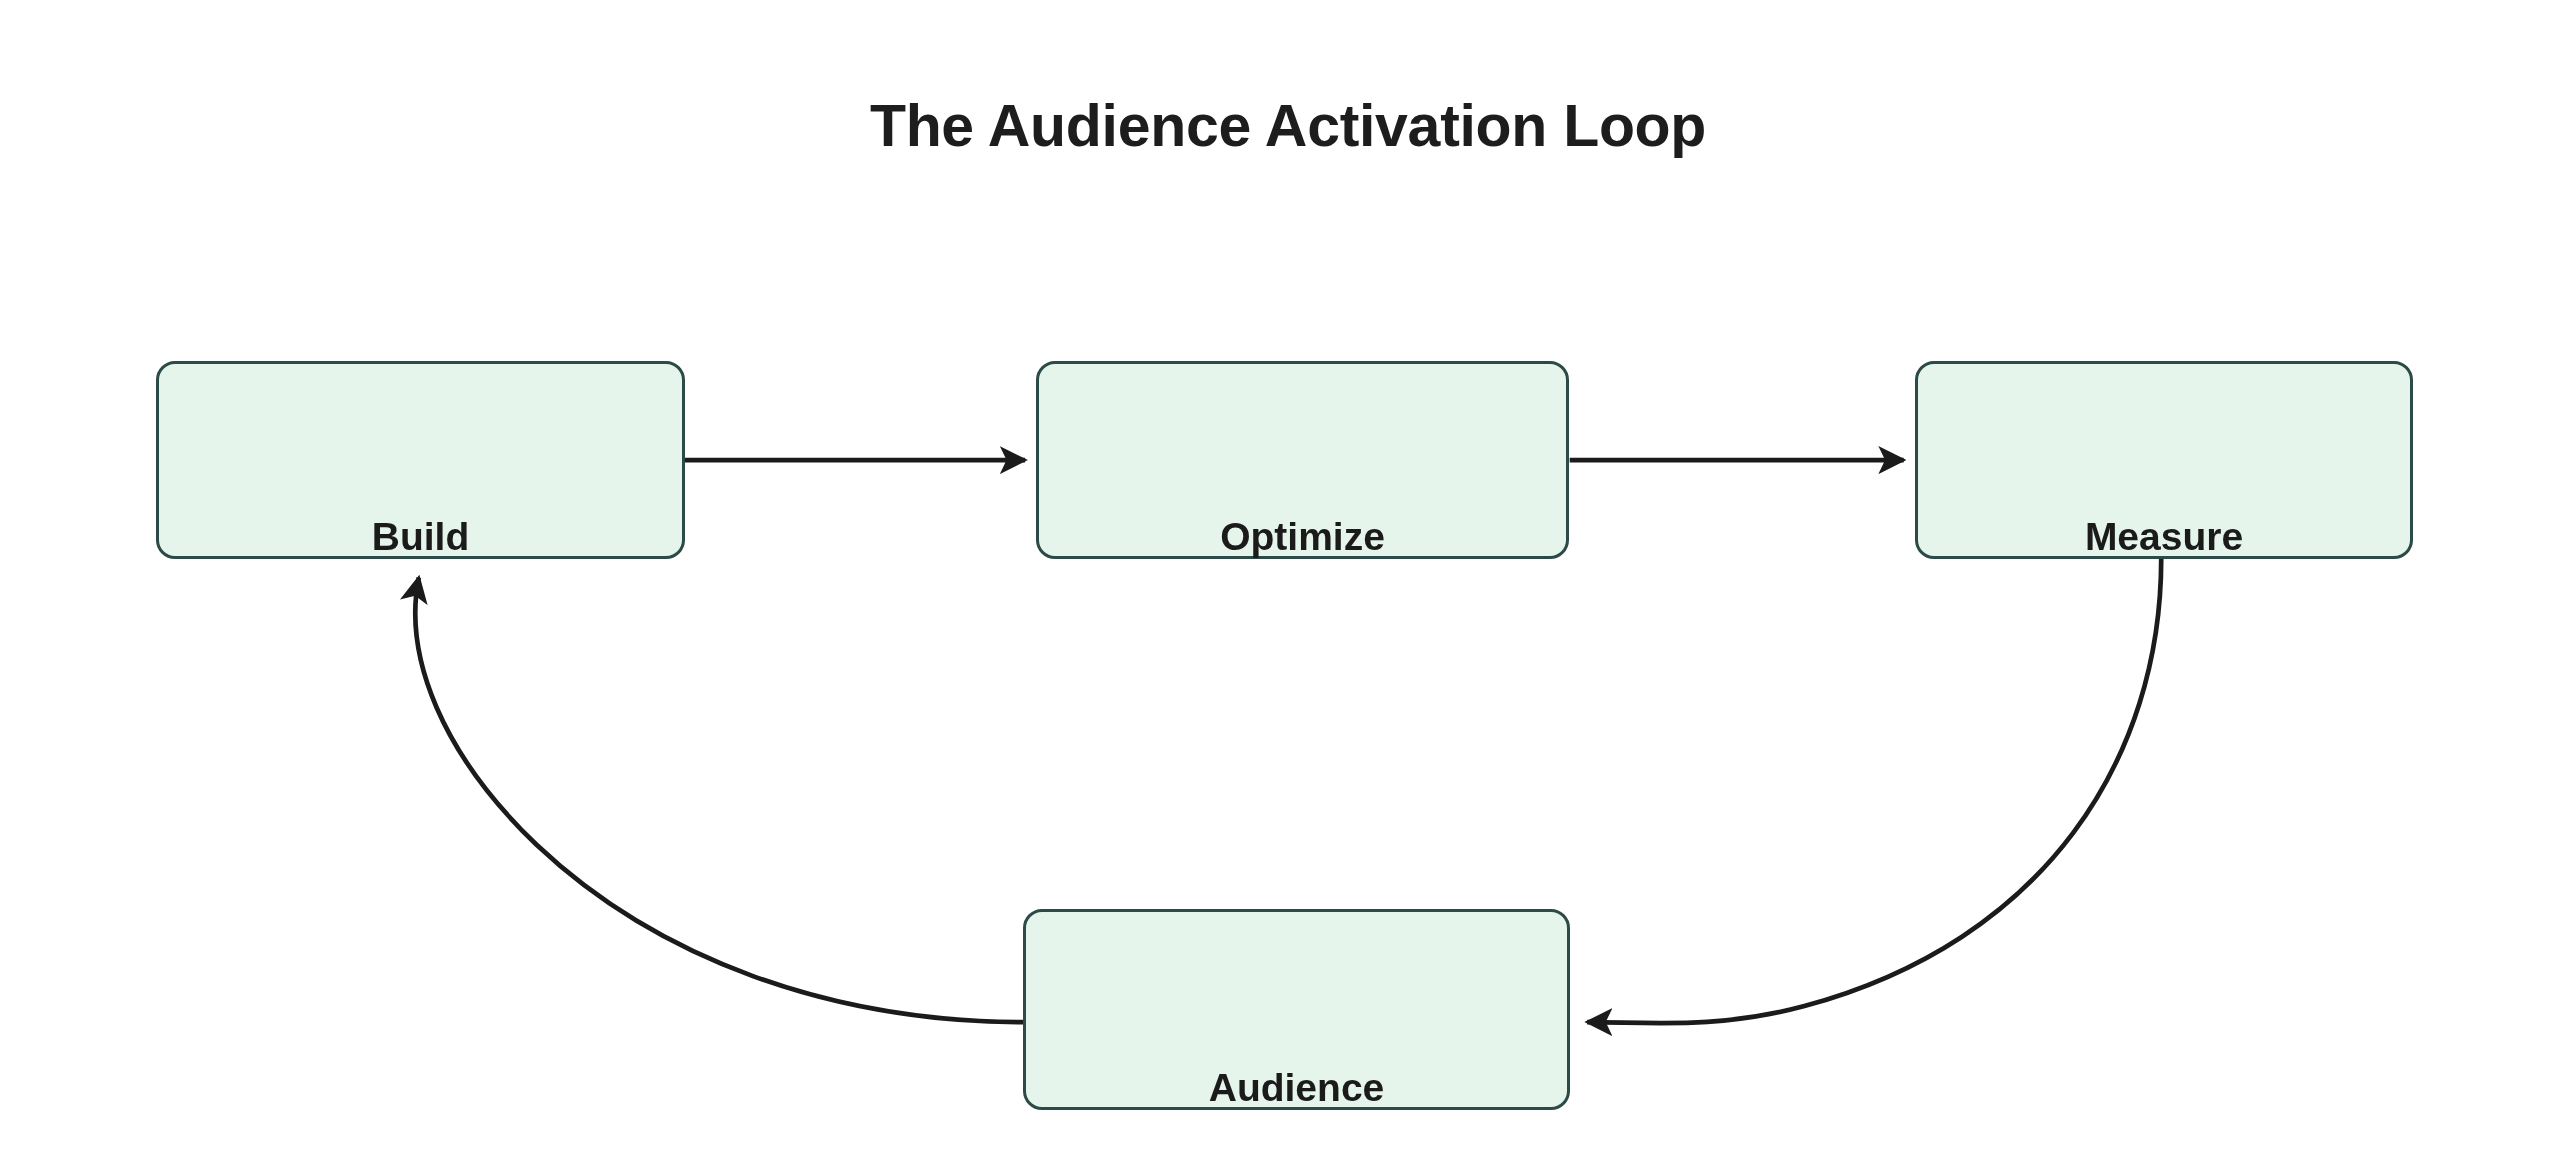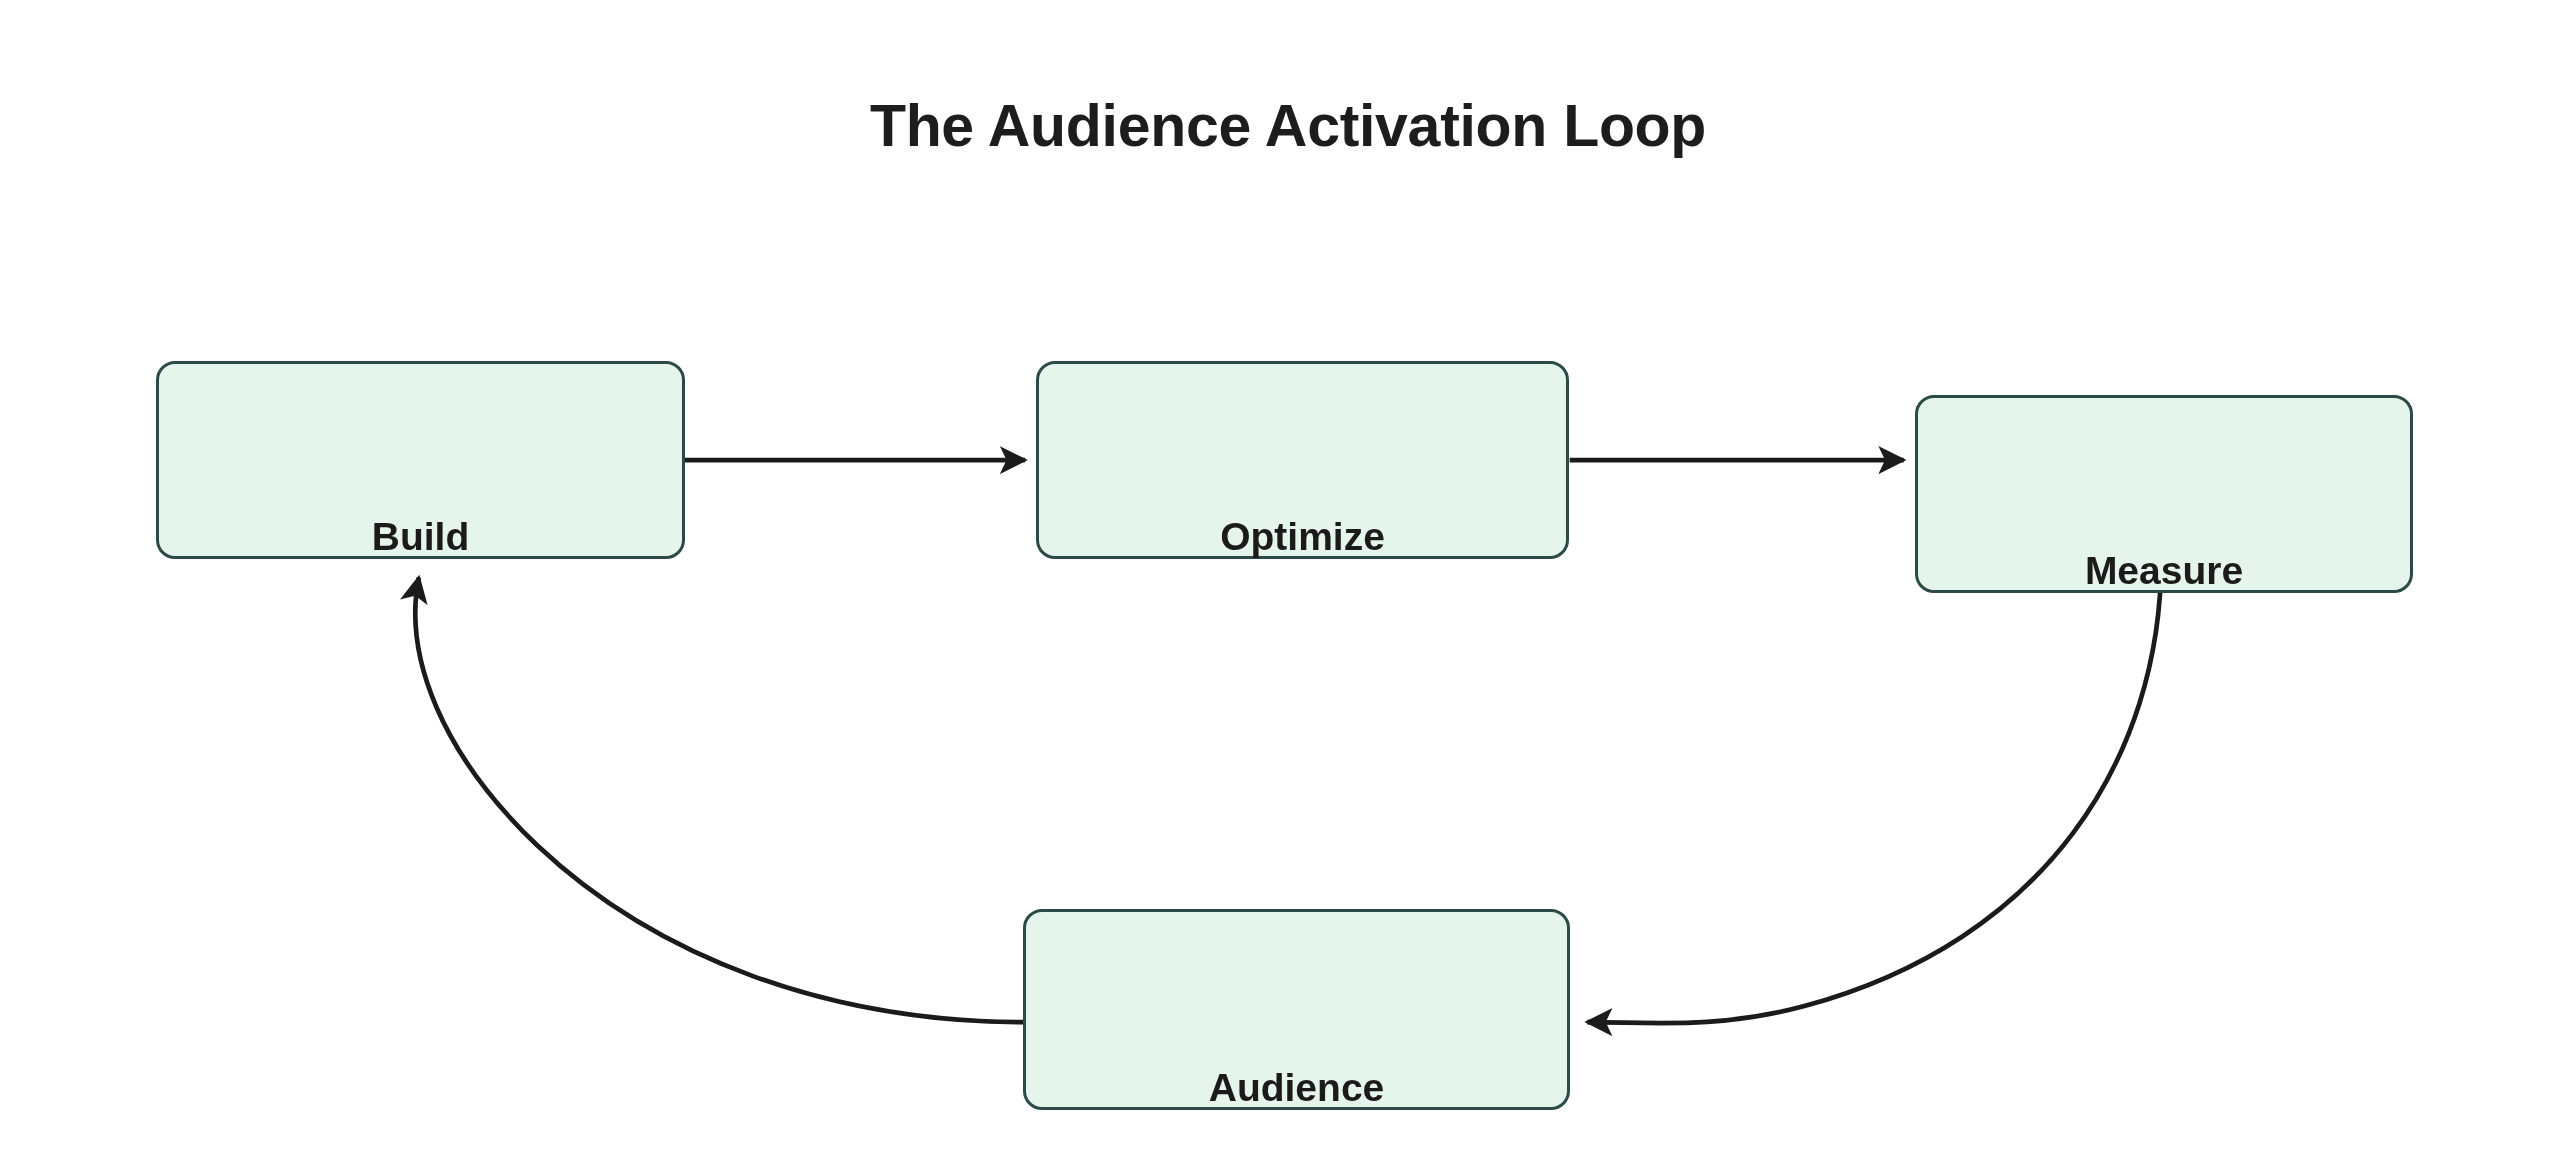--- a/index.html
+++ b/index.html
@@ -50,21 +50,21 @@
   }
   .node-label {
     font-size: 39px;
     font-weight: bold;
     color: #1b1b1b;
     line-height: 1;
     white-space: nowrap;
   }
   #node-build     { left: 156px;  top: 361px;  width: 529px; height: 198px; }
   #node-activate  { left: 1036px; top: 361px;  width: 533px; height: 198px; }
-  #node-measure   { left: 1915px; top: 361px;  width: 498px; height: 198px; margin-top: 34px; }
+  #node-measure   { left: 1915px; top: 361px;  width: 498px; height: 198px; }
   #node-optimize  { left: 1023px; top: 909px; width: 547px; height: 201px; }
 </style>
 </head>
 <body>
 
 <div id="canvas">
 
   <div id="diagram-title">The Audience Activation Loop</div>
 
   <svg id="edge-layer" viewBox="0 0 3840 1746" xmlns="http://www.w3.org/2000/svg">

